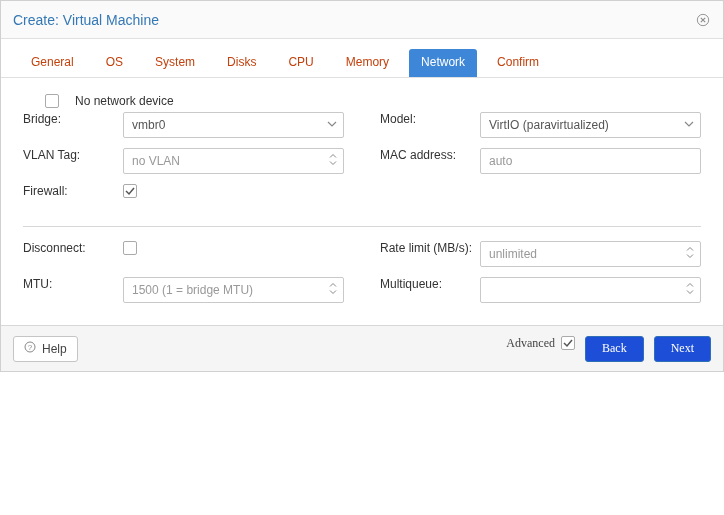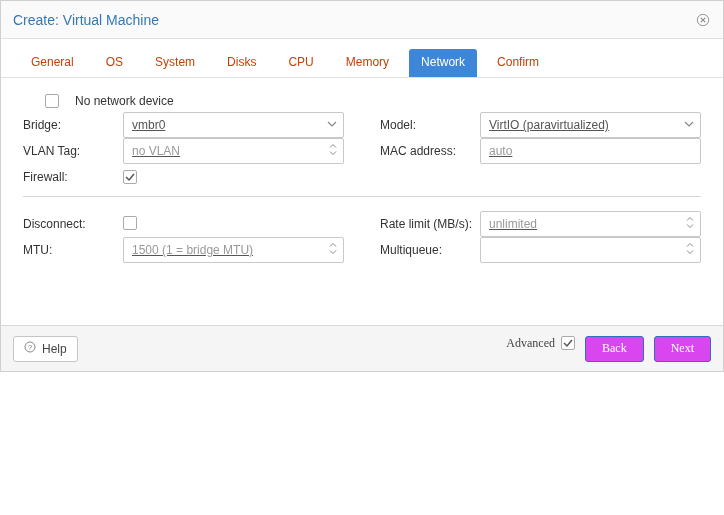--- a/index.html
+++ b/index.html
@@ -12,33 +12,33 @@
   .tabbar { display: flex; gap: 8px; padding: 10px 18px 0 18px; border-bottom: 1px solid #e0e0e0; }
   .tab { padding: 6px 12px 8px; color: #c2410c; cursor: pointer; border-radius: 3px 3px 0 0; }
   .tab.active { background: #3e86d8; color: #fff; }
   .body { padding: 16px 22px 0 22px; }
   .row-no-net { display: flex; align-items: center; gap: 16px; margin-bottom: 4px; padding-left: 22px; }
   .chk { width: 14px; height: 14px; border: 1px solid #aaa; border-radius: 2px; display: inline-flex; align-items: center; justify-content: center; background: #fff; cursor: pointer; }
   .chk.checked svg { display: block; }
   .chk svg { width: 10px; height: 10px; display: none; }
   .grid2 { display: flex; gap: 36px; }
   .col { flex: 1 1 0; }
-  .field-row { display: flex; align-items: center; margin-bottom: 0; min-height: 26px; }
+  .field-row { display: flex; margin-bottom: 10px; min-height: 26px; }
   .field-label { width: 100px; color: #333; }
   .field-control { flex: 1; }
-  .input, .select { width: 100%; height: 26px; border: 1px solid #c9c9c9; border-radius: 2px; background: #fff; padding: 0 26px 0 8px; font-size: 12px; color: #555; position: relative; display: flex; align-items: center; cursor: pointer; text-decoration: underline; }
+  .input, .select { width: 100%; height: 26px; border: 1px solid #c9c9c9; border-radius: 2px; background: #fff; padding: 0 26px 0 8px; font-size: 12px; color: #555; position: relative; display: flex; align-items: center; cursor: pointer; }
   .input .caret, .select .caret { position: absolute; right: 6px; top: 50%; transform: translateY(-50%); pointer-events: none; }
   .caret svg { width: 10px; height: 10px; }
   .spinner-caret svg { width: 8px; height: 12px; }
   .divider { border: none; border-top: 1px solid #d7d7d7; margin: 6px 0 14px 0; }
   .footer { position: absolute; left: 0; right: 0; bottom: 0; height: 46px; background: #f5f5f5; border-top: 1px solid #d8d8d8; display: flex; align-items: center; padding: 0 12px; justify-content: space-between; }
   .help-btn { height: 26px; padding: 0 10px; border: 1px solid #c5c5c5; border-radius: 3px; background: #fff; display: flex; align-items: center; gap: 6px; cursor: pointer; color: #444; }
   .footer-right { display: flex; align-items: flex-start; gap: 10px; font-family: Liberation Serif, serif; }
   .adv { display: flex; align-items: center; gap: 6px; color: #444; }
-  .btn-primary { height: 26px; padding: 0 16px; border: 1px solid #2f6fb5; border-radius: 3px; background: #d946ef; color: #fff; cursor: pointer; display: flex; align-items: center; }
+  .btn-primary { height: 26px; padding: 0 16px; border: 1px solid #2f6fb5; border-radius: 3px; background: #1d4ed8; color: #fff; cursor: pointer; display: flex; align-items: center; }
 </style>
 </head>
 <body>
 
 <div class="window">
   <div class="titlebar">
     <span class="title">Create: Virtual Machine</span>
     <span class="close-x">
       <svg viewBox="0 0 16 16">
           <circle cx="8" cy="8" r="6.5" fill="none" stroke="#888" stroke-width="1"></circle>

